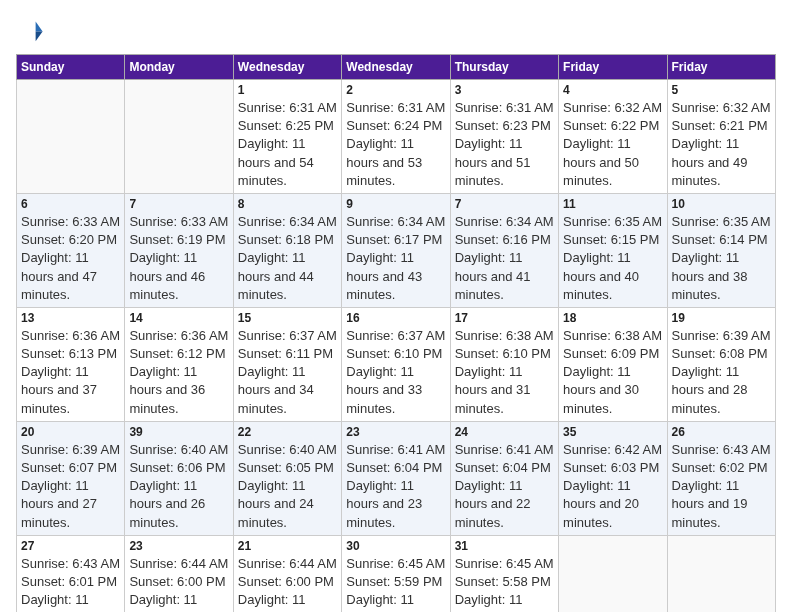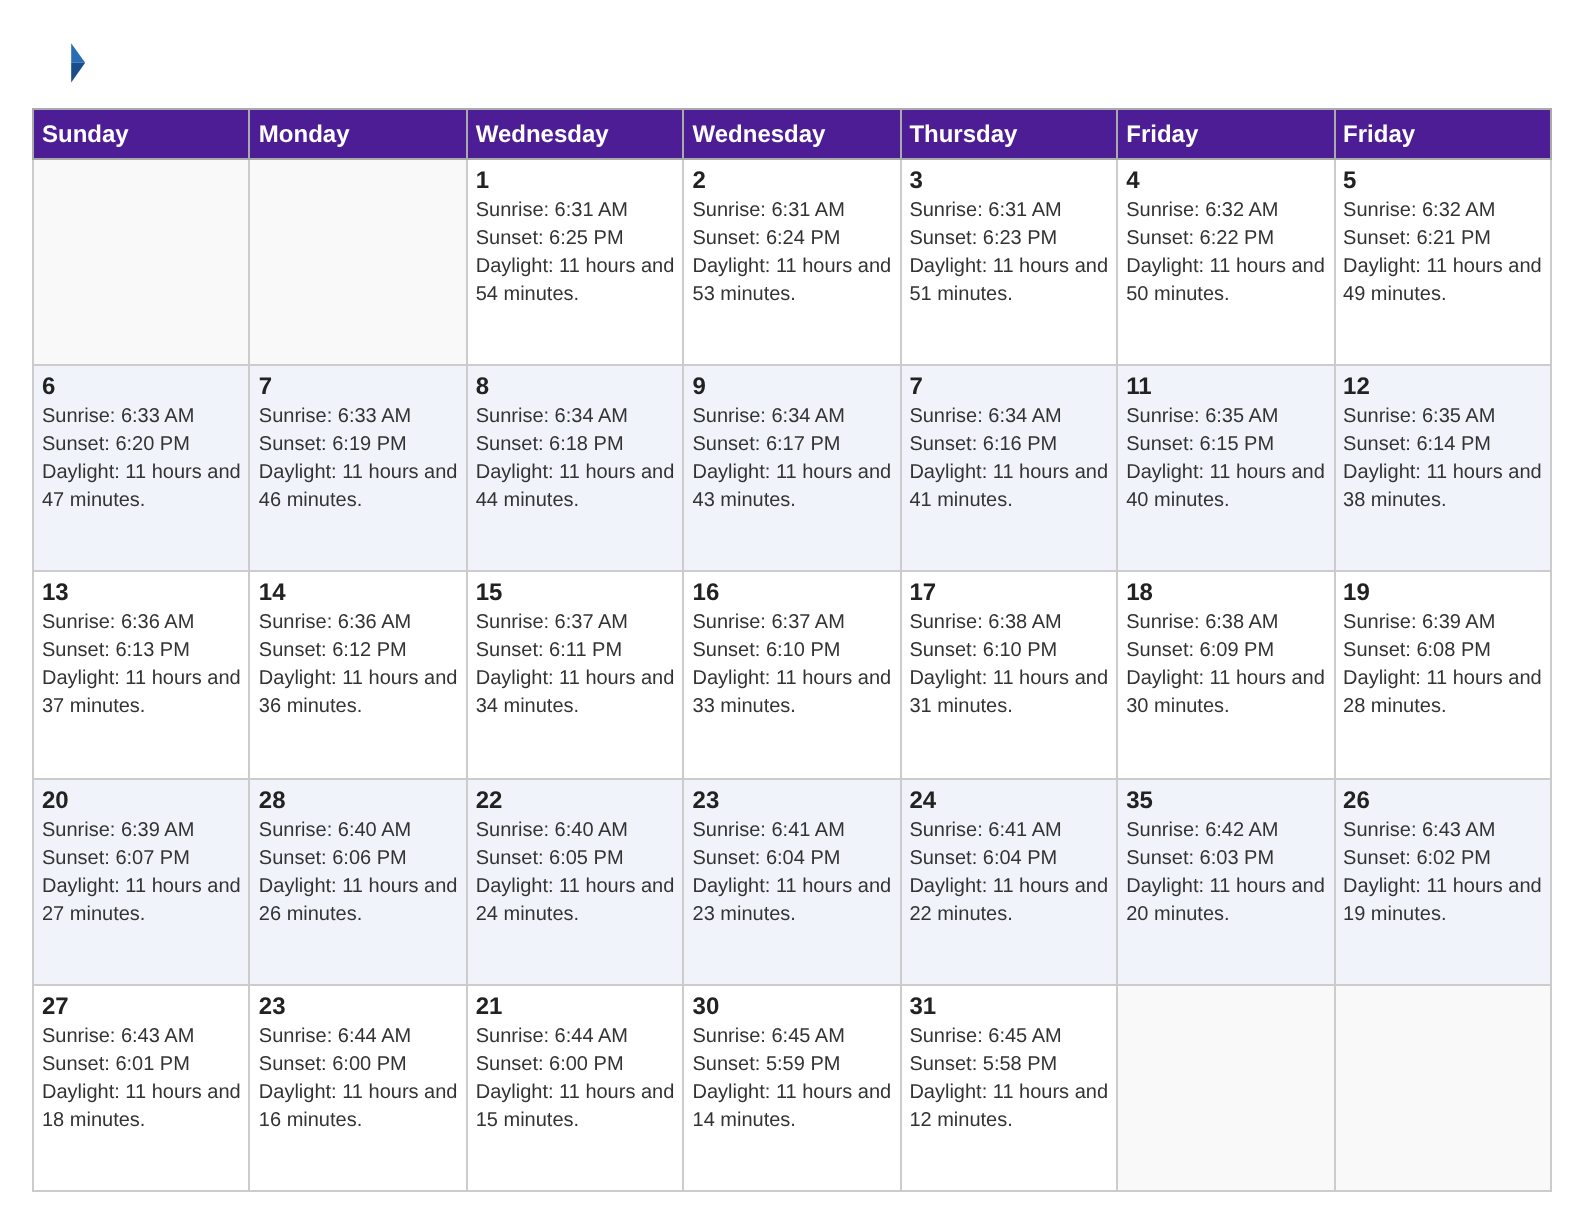--- a/index.html
+++ b/index.html
@@ -79,21 +79,21 @@
     }
     .day-num {
       font-size: 12px;
       font-weight: bold;
       color: #222;
       display: block;
       margin-bottom: 2px;
     }
     .day-info {
       line-height: 1.4;
-      font-size: 10px;
+      font-size: 13px;
     }
     .row-alt td {
       background: #f0f4fa;
     }
   </style>
 </head>
 <body>
 
 <div class="page">
   <div class="header">
@@ -169,21 +169,21 @@
           </td>
           <td>
             <span class="day-num">7</span>
             <div class="day-info">Sunrise: 6:34 AM<br>Sunset: 6:16 PM<br>Daylight: 11 hours and 41 minutes.</div>
           </td>
           <td>
             <span class="day-num">11</span>
             <div class="day-info">Sunrise: 6:35 AM<br>Sunset: 6:15 PM<br>Daylight: 11 hours and 40 minutes.</div>
           </td>
           <td>
-            <span class="day-num">12</span>
+            <span class="day-num">10</span>
             <div class="day-info">Sunrise: 6:35 AM<br>Sunset: 6:14 PM<br>Daylight: 11 hours and 38 minutes.</div>
           </td>
         </tr>
         <tr>
           <td>
             <span class="day-num">13</span>
             <div class="day-info">Sunrise: 6:36 AM<br>Sunset: 6:13 PM<br>Daylight: 11 hours and 37 minutes.</div>
           </td>
           <td>
             <span class="day-num">14</span>
@@ -209,21 +209,21 @@
             <span class="day-num">19</span>
             <div class="day-info">Sunrise: 6:39 AM<br>Sunset: 6:08 PM<br>Daylight: 11 hours and 28 minutes.</div>
           </td>
         </tr>
         <tr class="row-alt">
           <td>
             <span class="day-num">20</span>
             <div class="day-info">Sunrise: 6:39 AM<br>Sunset: 6:07 PM<br>Daylight: 11 hours and 27 minutes.</div>
           </td>
           <td>
-            <span class="day-num">28</span>
+            <span class="day-num">39</span>
             <div class="day-info">Sunrise: 6:40 AM<br>Sunset: 6:06 PM<br>Daylight: 11 hours and 26 minutes.</div>
           </td>
           <td>
             <span class="day-num">22</span>
             <div class="day-info">Sunrise: 6:40 AM<br>Sunset: 6:05 PM<br>Daylight: 11 hours and 24 minutes.</div>
           </td>
           <td>
             <span class="day-num">23</span>
             <div class="day-info">Sunrise: 6:41 AM<br>Sunset: 6:04 PM<br>Daylight: 11 hours and 23 minutes.</div>
           </td>

